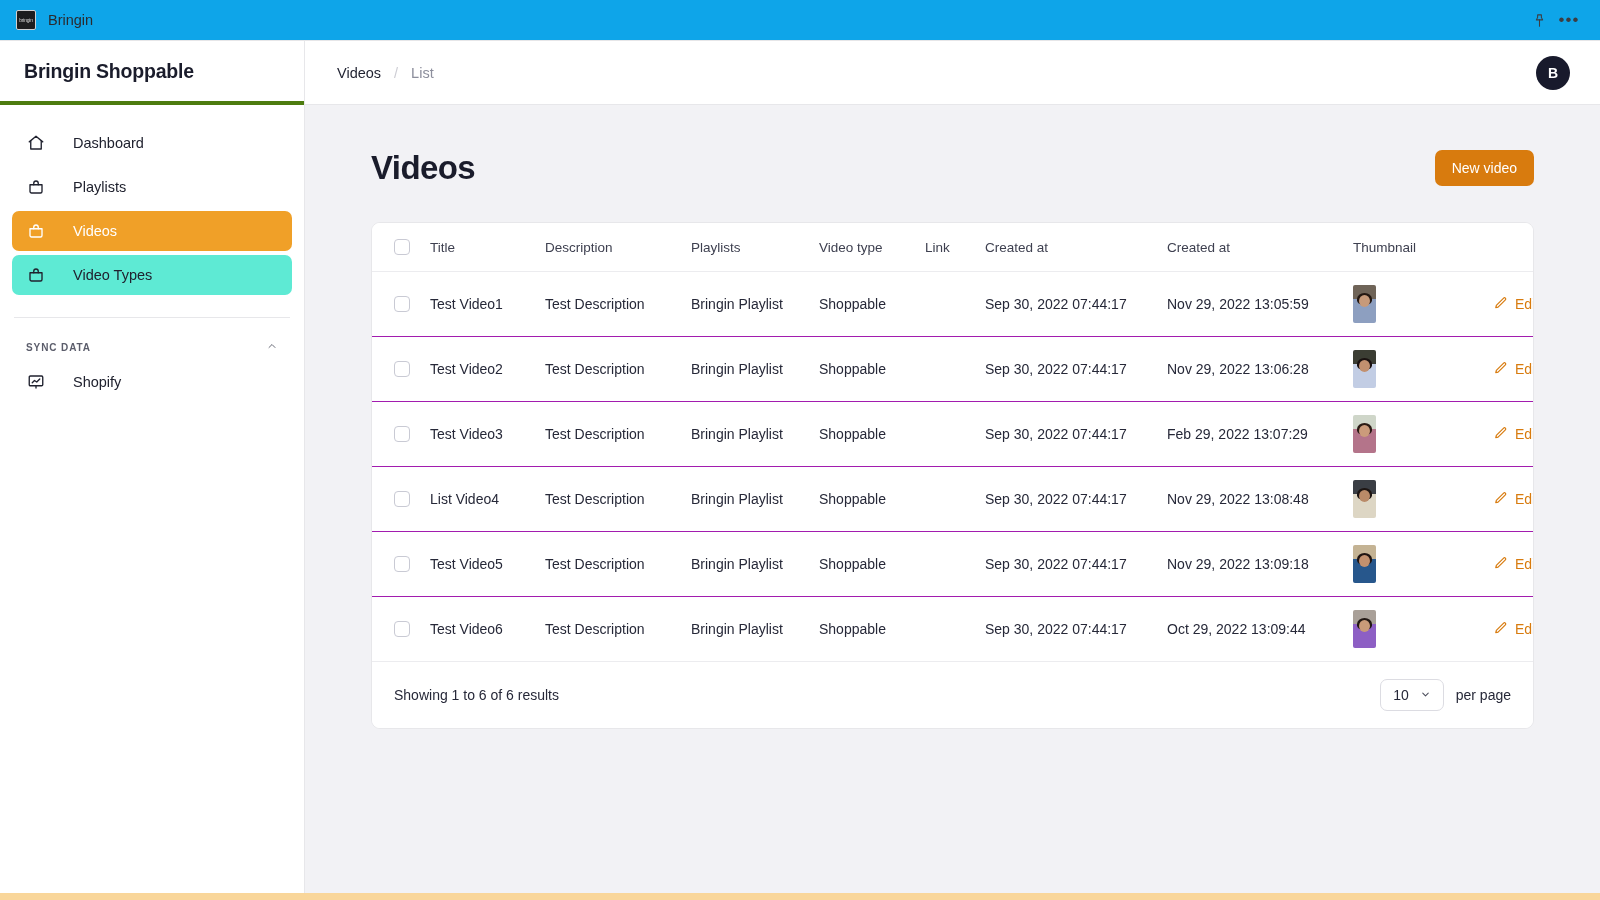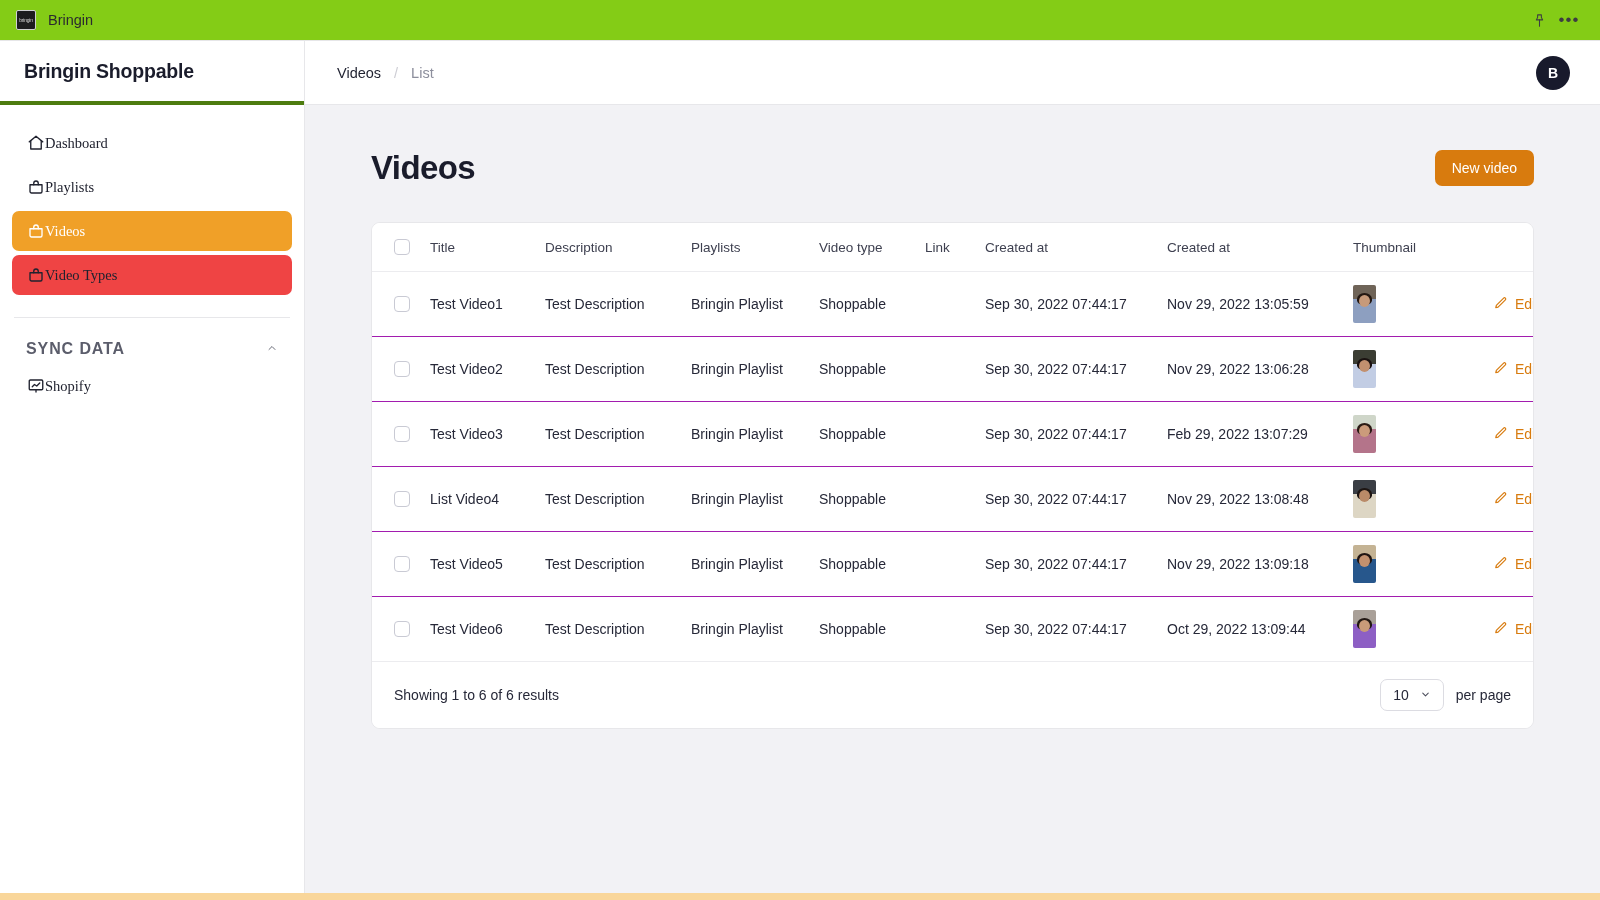--- a/index.html
+++ b/index.html
@@ -7,21 +7,21 @@
     width: 1600px; height: 900px;
     font-family: "Liberation Sans", sans-serif;
     background: #ffffff;
     overflow: hidden;
   }
   body { position: relative; }
 
   
   .titlebar {
     height: 41px;
-    background: #84cc16;
+    background: #0ea5e9;
     border-bottom: 1px solid #e6e6e8;
     display: flex;
     align-items: center;
     padding: 0 16px;
   }
   .app-logo {
     width: 20px; height: 20px;
     background: #1d1d1f;
     border: 1px solid #d0d0d2;
     border-radius: 2px;
@@ -73,47 +73,46 @@
   }
   .brand-text {
     font-size: 19.5px;
     font-weight: bold;
     color: #1a1c2b;
     letter-spacing: -0.2px;
   }
   .nav { padding: 18px 12px 0 12px; }
   .nav-item {
     display: flex; align-items: center;
-    gap: 0;
+    gap: 28px;
     height: 40px;
     padding: 0 14px;
     border-radius: 7px;
     margin-bottom: 4px;
     color: #20222f;
     font-size: 14.5px;
     cursor: pointer;
-    font-family: Liberation Serif, serif;
   }
   .nav-item .ico { width: 19px; height: 19px; display:flex; align-items:center; justify-content:center; flex:0 0 auto; }
   .nav-item.active {
     background: #f0a028;
     color: #ffffff;
   }
-  .nav-item.hovered { background: #ef4444; }
+  .nav-item.hovered { background: #5eead4; }
 
   .nav-sep {
     height: 1px; background: #e7e7ea;
     margin: 18px 14px 0 14px;
   }
   .section-head {
     display: flex; align-items: center; justify-content: space-between;
     padding: 0 14px;
     margin: 22px 12px 8px 12px;
     color: #5b5d6b;
-    font-size: 16px;
+    font-size: 10px;
     font-weight: bold;
     letter-spacing: 0.9px;
     cursor: pointer;
   }
   .chev-up { color:#6a6c78; font-size: 12px; line-height: 1; }
 
   
   .content {
     flex: 1 1 auto;
     display: flex;

